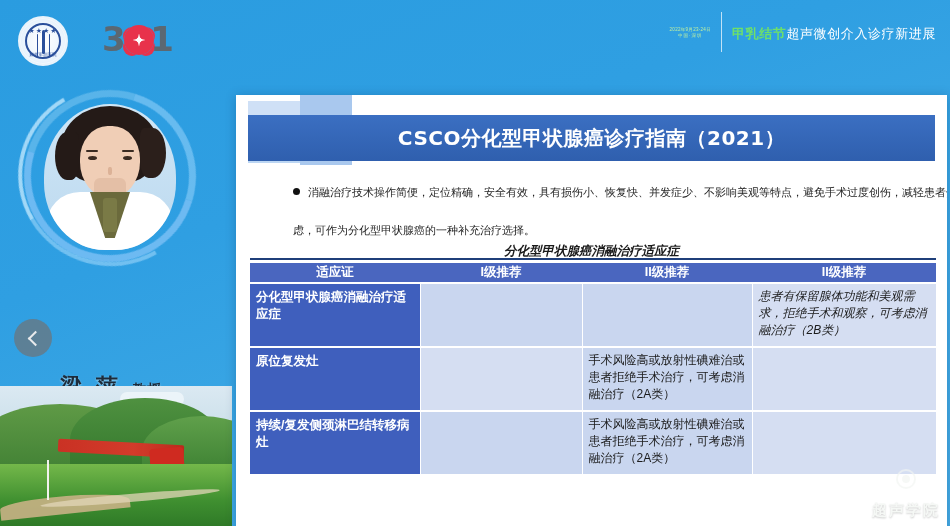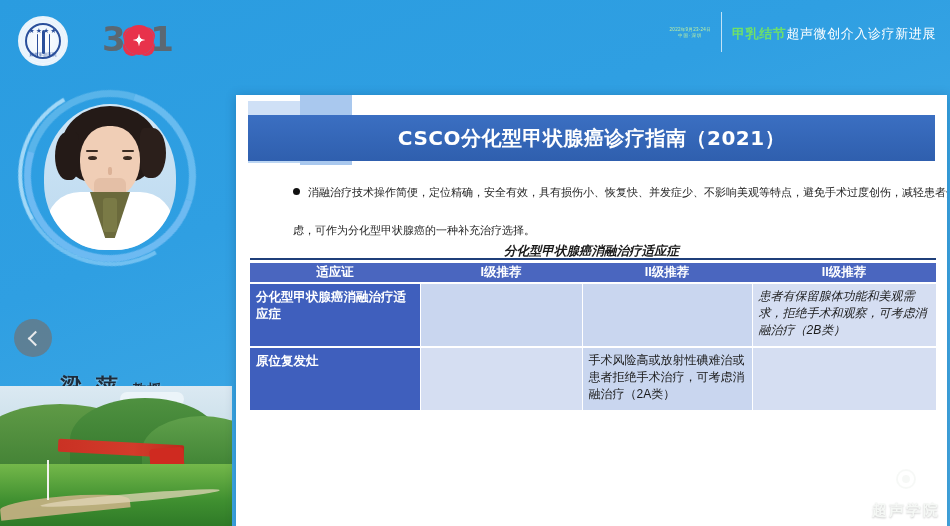--- a/index.html
+++ b/index.html
@@ -306,20 +306,26 @@
           <td class="fill"></td>
           <td class="fill"></td>
           <td class="fill2">患者有保留腺体功能和美观需求，拒绝手术和观察，可考虑消融治疗（2B类）</td>
         </tr>
         <tr>
           <td>原位复发灶</td>
           <td class="fill2"></td>
           <td class="fill">手术风险高或放射性碘难治或患者拒绝手术治疗，可考虑消融治疗（2A类）</td>
           <td class="fill2"></td>
         </tr>
+        <tr>
+          <td>持续/复发侧颈淋巴结转移病灶</td>
+          <td class="fill"></td>
+          <td class="fill">手术风险高或放射性碘难治或患者拒绝手术治疗，可考虑消融治疗（2A类）</td>
+          <td class="fill2"></td>
+        </tr>
       </tbody>
     </table>
 
     <div class="tbl-bot-rule"></div>
   </div>
 
   <div class="watermark">
     <div class="wm-mark"></div>
     <div class="wm-text">超声学院</div>
   </div>

